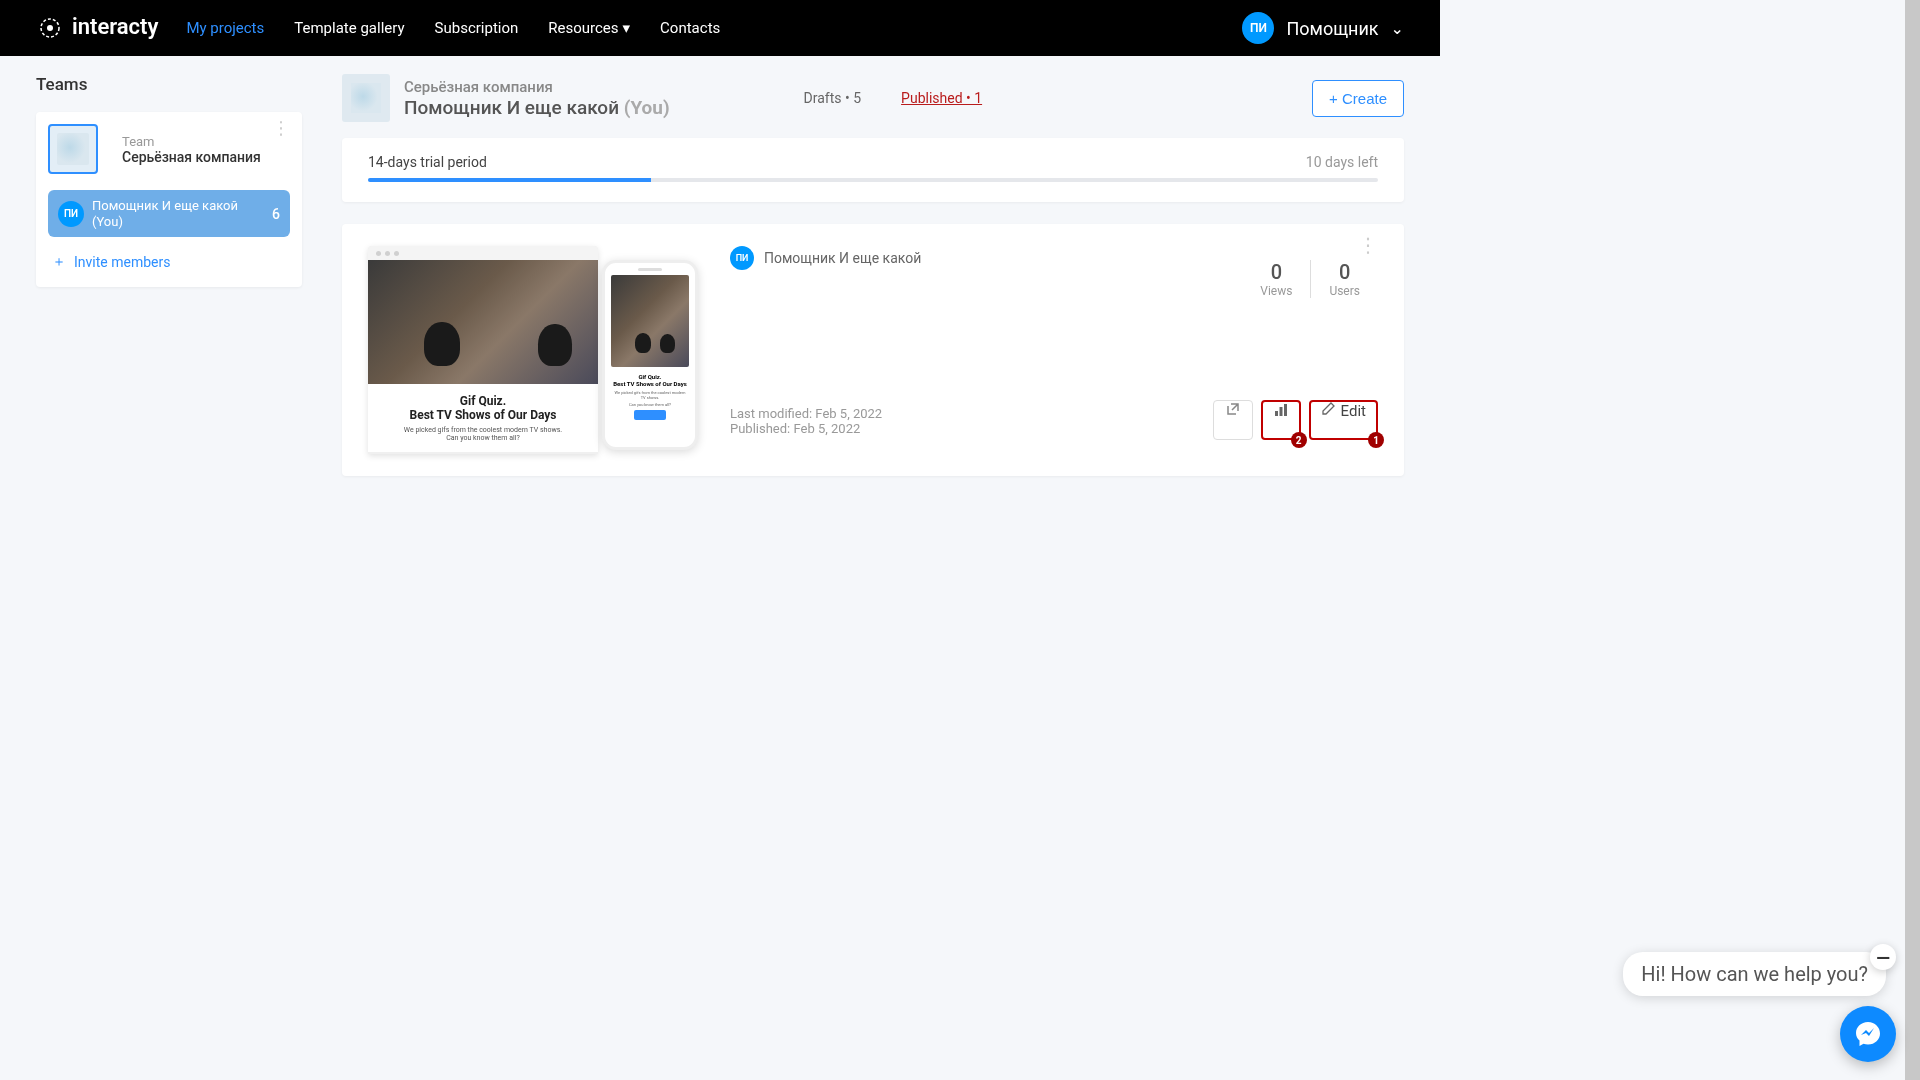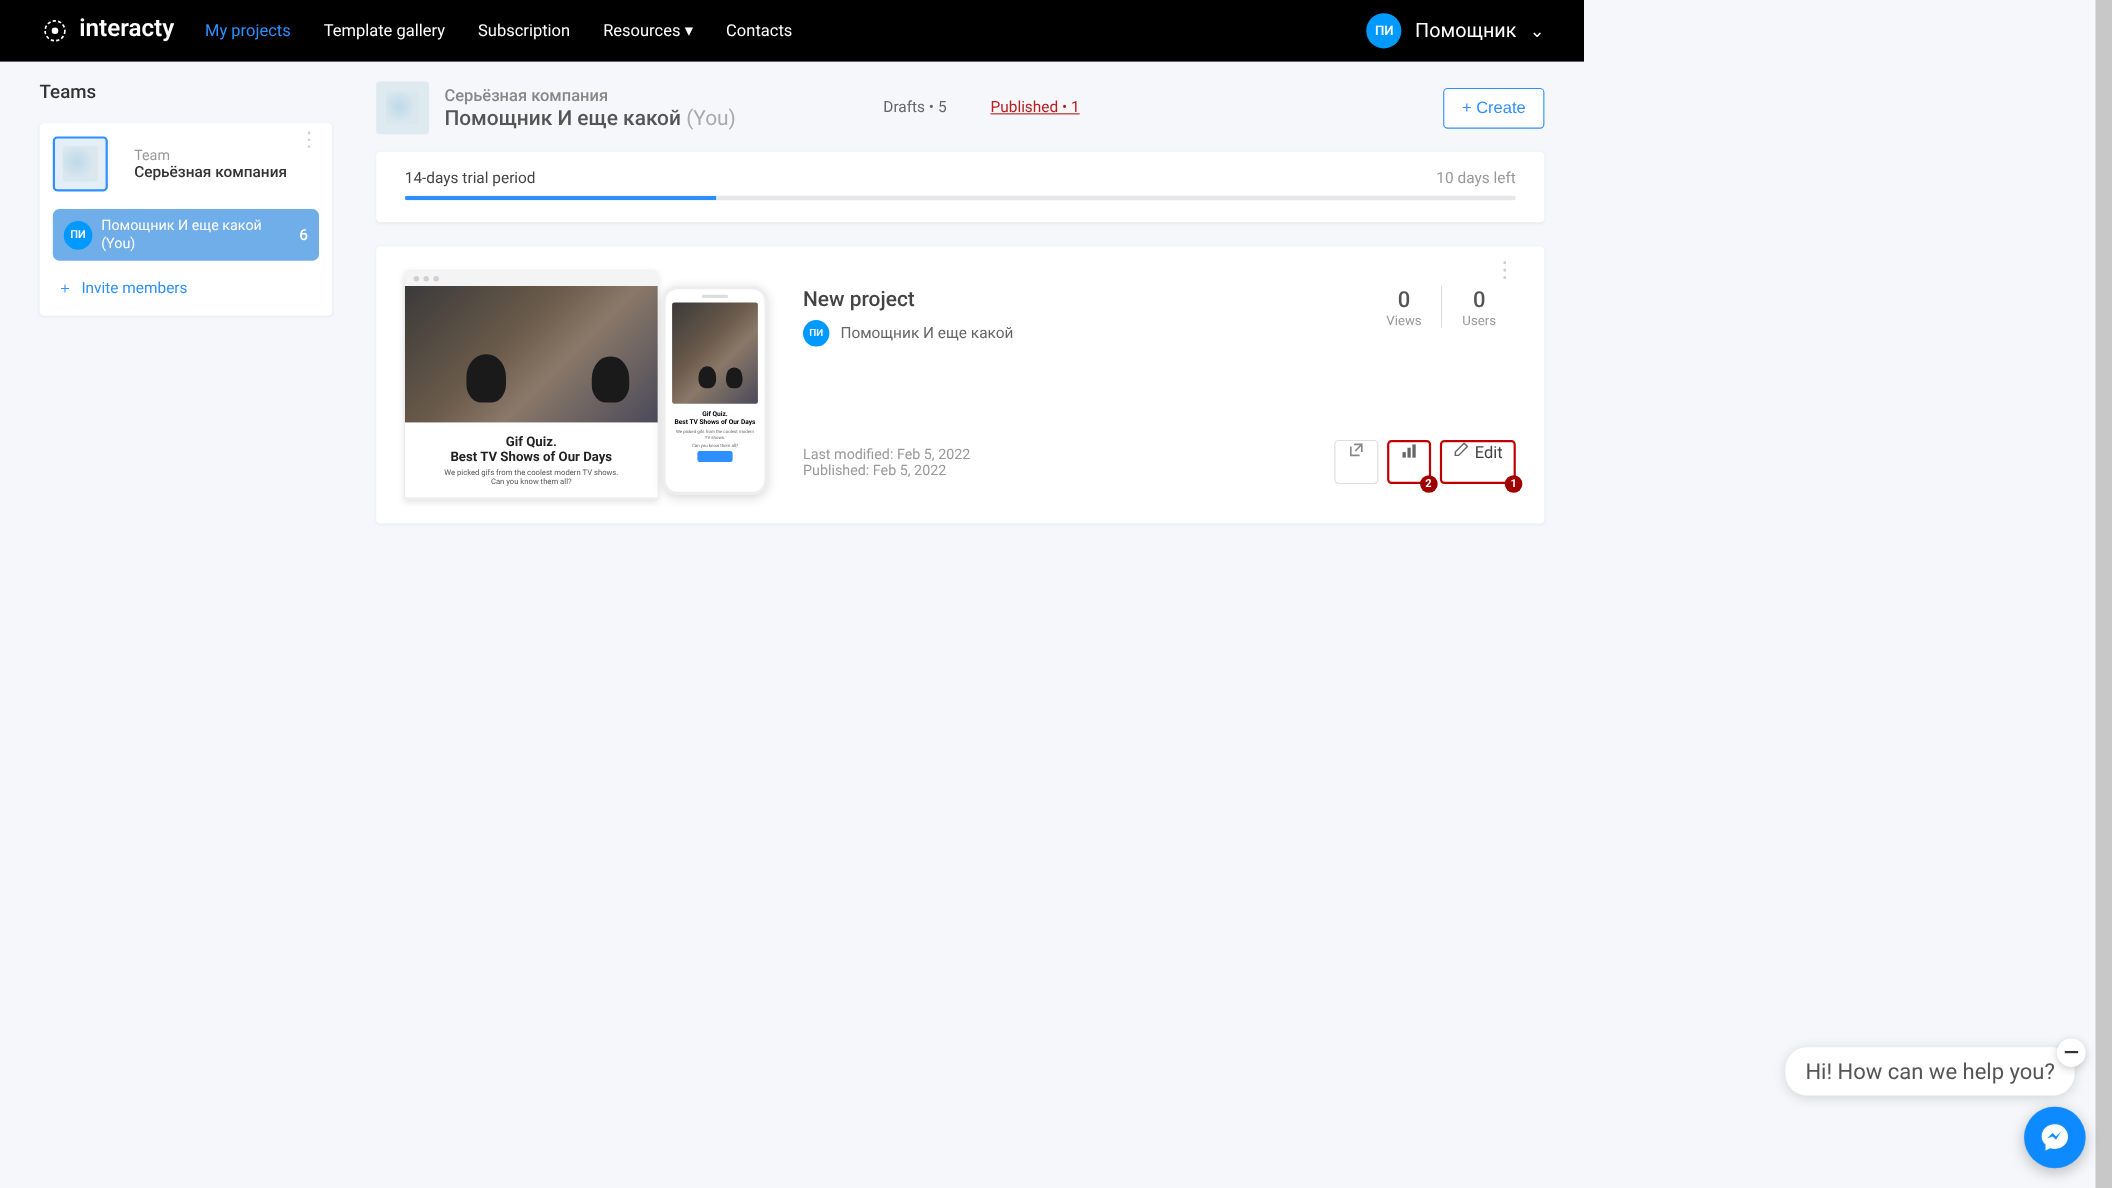--- a/index.html
+++ b/index.html
@@ -32,21 +32,21 @@
 .member-name{flex:1;font-size:13px;line-height:1.2}
 .member-count{font-size:14px;font-weight:500}
 .invite{margin-top:12px;display:flex;align-items:center;gap:8px;color:#2e8fff;font-size:14px;cursor:pointer;padding:4px}
 .main{flex:1;margin-left:40px}
 .main-head{display:flex;align-items:center;gap:14px;margin-bottom:16px}
 .main-ava{width:48px;height:48px;border-radius:3px;background:#dfe9f0;display:flex;align-items:center;justify-content:center}
 .main-ava-inner{width:30px;height:30px;background:radial-gradient(circle at 40% 45%,#bdd9e8 0%,#dae7ef 60%)}
 .main-title-block{flex-shrink:0}
 .company{color:#888;font-size:15px;font-weight:500}
 .owner{font-size:19px;font-weight:500;color:#555}
-.owner .you{color:#aaa;font-weight:400}
+.owner .you{color:#aaa;font-weight:700}
 .head-stats{display:flex;align-items:center;gap:40px;margin-left:120px;font-size:14px;color:#666}
 .head-stats .link{color:#b91c1c;text-decoration:underline;cursor:pointer}
 .create-btn{margin-left:auto;border:1.5px solid #2e8fff;color:#2e8fff;background:#fff;border-radius:4px;padding:9px 16px;font-size:15px;font-weight:500;cursor:pointer}
 .trial{background:#fff;border-radius:4px;padding:16px 26px 20px;margin-bottom:22px;box-shadow:0 1px 3px rgba(0,0,0,.05)}
 .trial-row{display:flex;justify-content:space-between;font-size:14px;margin-bottom:8px}
 .trial-left{color:#444}
 .trial-right{color:#999}
 .bar{height:4px;background:#e5e7eb;border-radius:2px;overflow:hidden}
 .bar-fill{height:100%;background:#2e8fff;width:28%}
 .project{background:#fff;border-radius:4px;padding:22px 26px;box-shadow:0 1px 3px rgba(0,0,0,.05);display:flex;position:relative}
@@ -207,21 +207,20 @@
             <div class="pt1">Gif Quiz.</div>
             <div class="pt2">Best TV Shows of Our Days</div>
             <div class="pt3">We picked gifs from the coolest modern TV shows.</div>
             <div class="pt3">Can you know them all?</div>
             <div class="phone-btn"></div>
           </div>
         </div>
       </div>
       <div class="project-info">
         <div class="proj-dots">⋮</div>
-        <div class="proj-title">New project</div>
         <div class="proj-author">
           <div class="avatar">ПИ</div>
           <span>Помощник И еще какой</span>
         </div>
         <div class="proj-meta">
           <div>Last modified: Feb 5, 2022</div>
           <div>Published: Feb 5, 2022</div>
         </div>
         <div class="proj-stats">
           <div class="stat">

